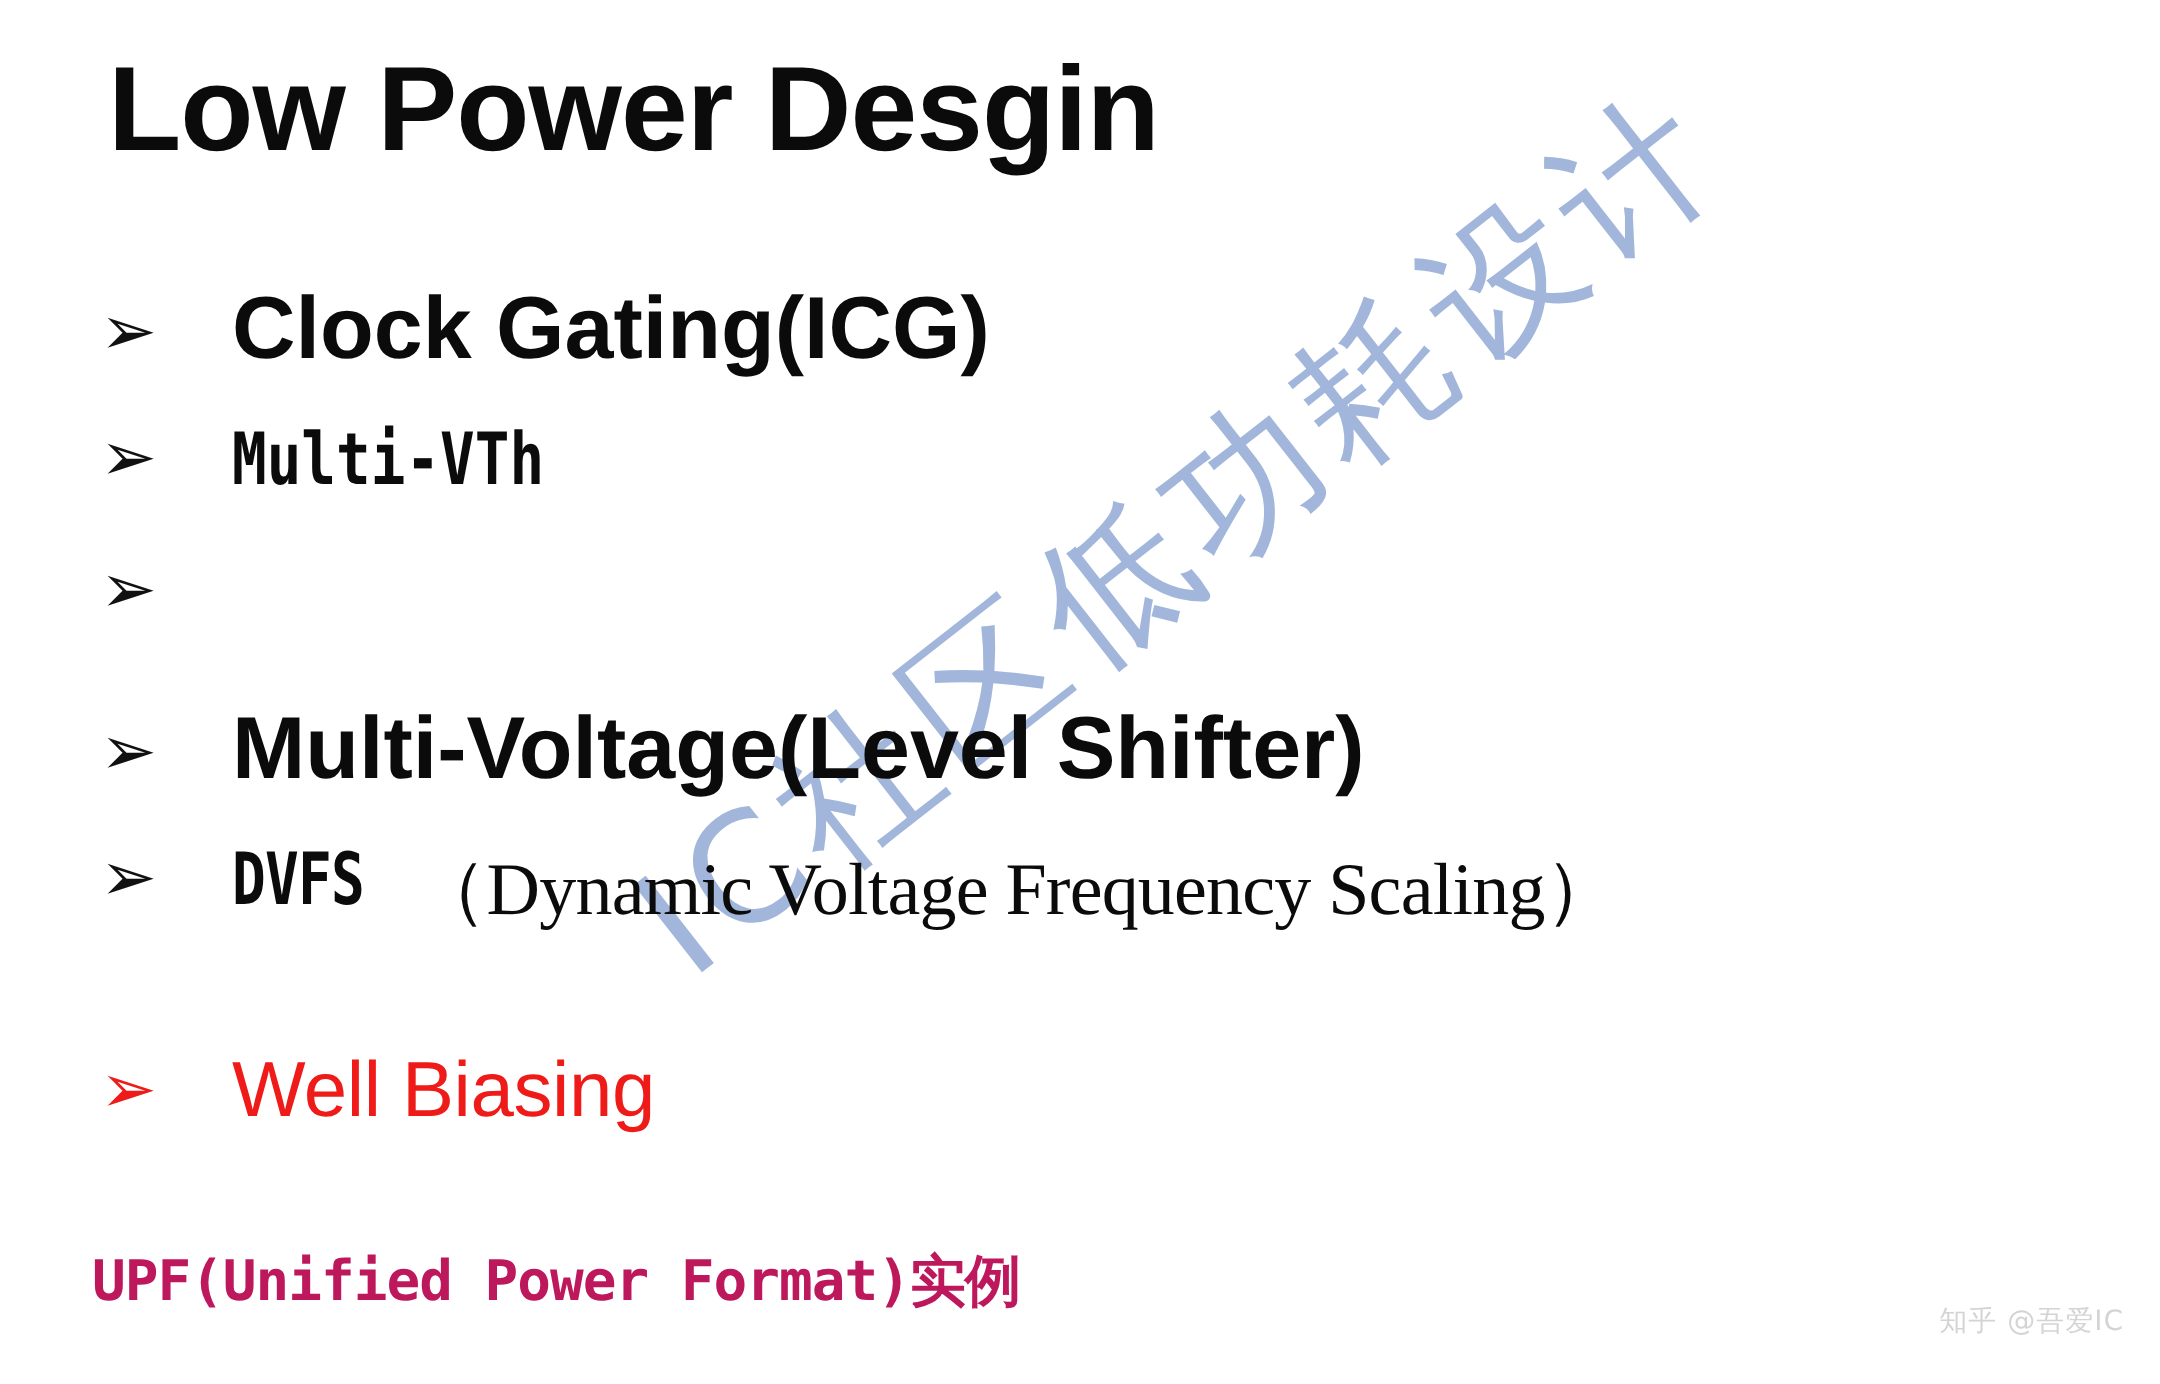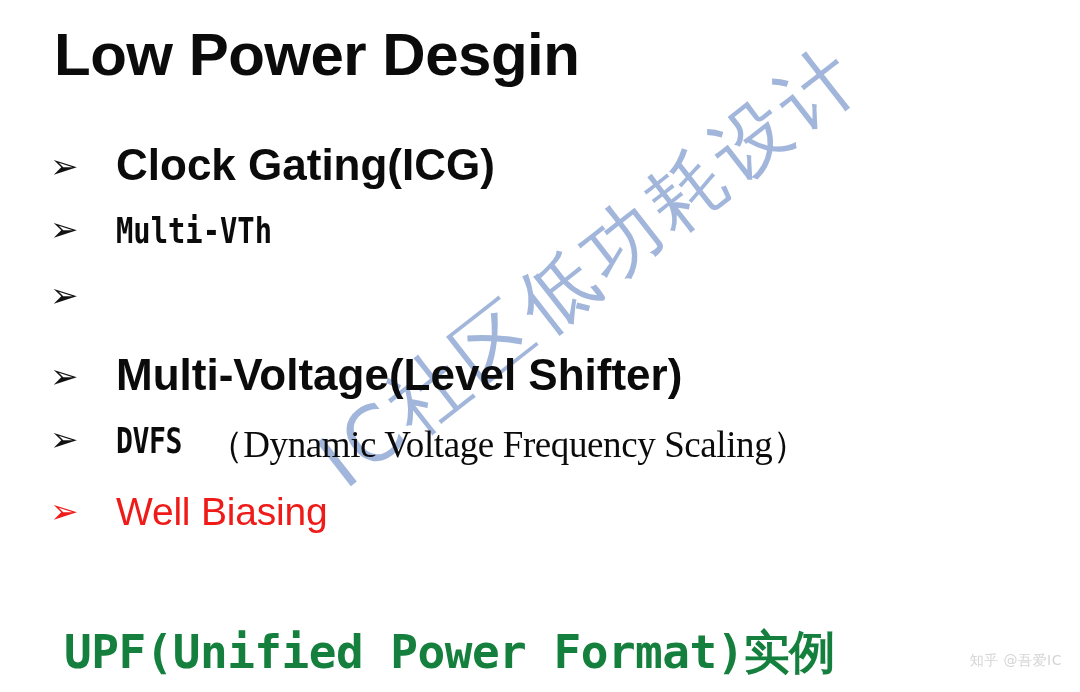--- a/index.html
+++ b/index.html
@@ -147,33 +147,34 @@
   }
 
   
   .row-red .bullet-marker { color: #ee1b18; }
   .row-red .bullet-text {
     font-family: "Liberation Sans", "DejaVu Sans", sans-serif;
     font-size: 39px;
     font-weight: 400;
     color: #ee1b18;
     letter-spacing: -0.2px;
+    margin-top: 34px;
   }
 
   
   #footer-line {
     position: absolute;
-    left: 64px;
+    left: 46px;
     top: 622px;
     z-index: 2;
     white-space: nowrap;
     font-family: "DejaVu Sans Mono", "Liberation Mono", monospace;
-    font-size: 46px;
-    font-weight: bold;
-    color: #15803d;
+    font-size: 28px;
+    font-weight: bold;
+    color: #be185d;
     letter-spacing: -0.5px;
   }
   #footer-line .footer-cjk {
     font-family: "DejaVu Sans", "Liberation Sans", sans-serif;
     font-weight: bold;
   }
 </style>
 </head>
 <body>
 

